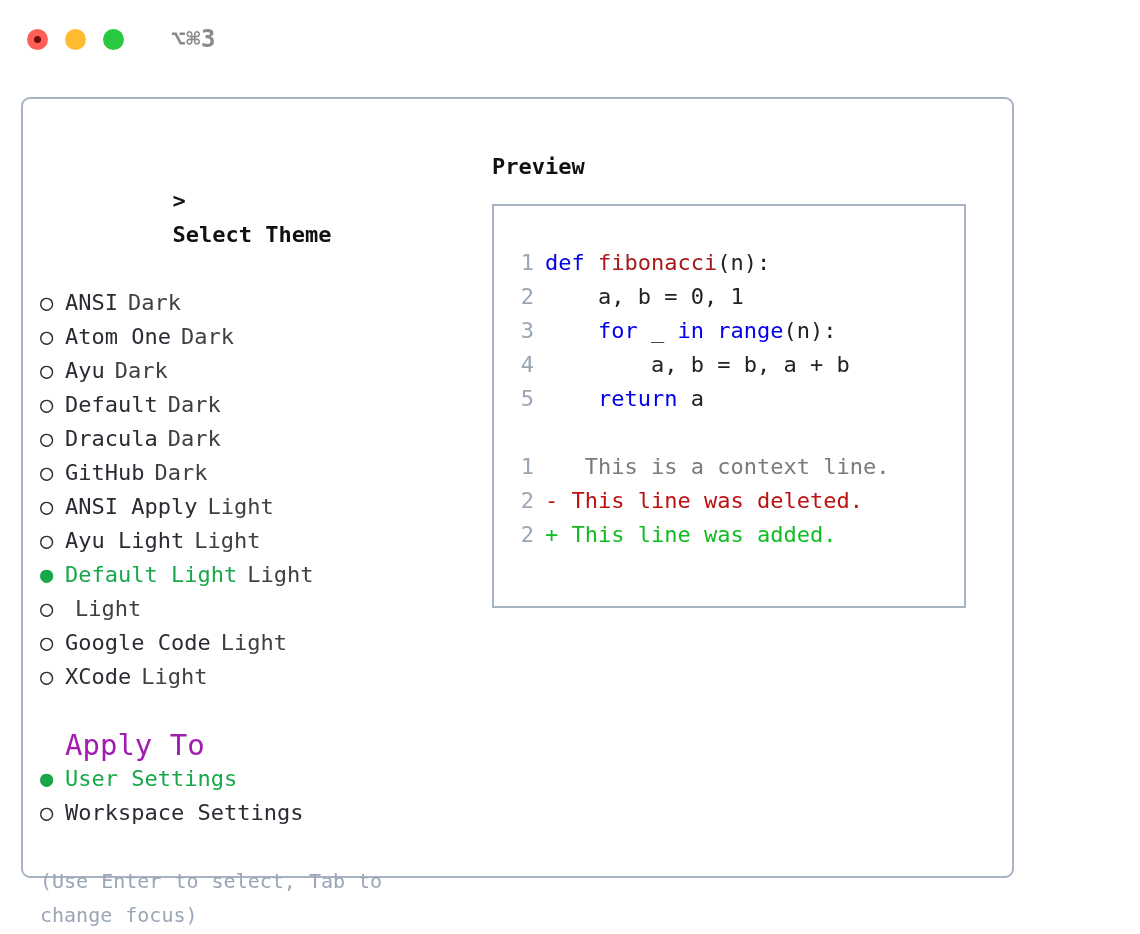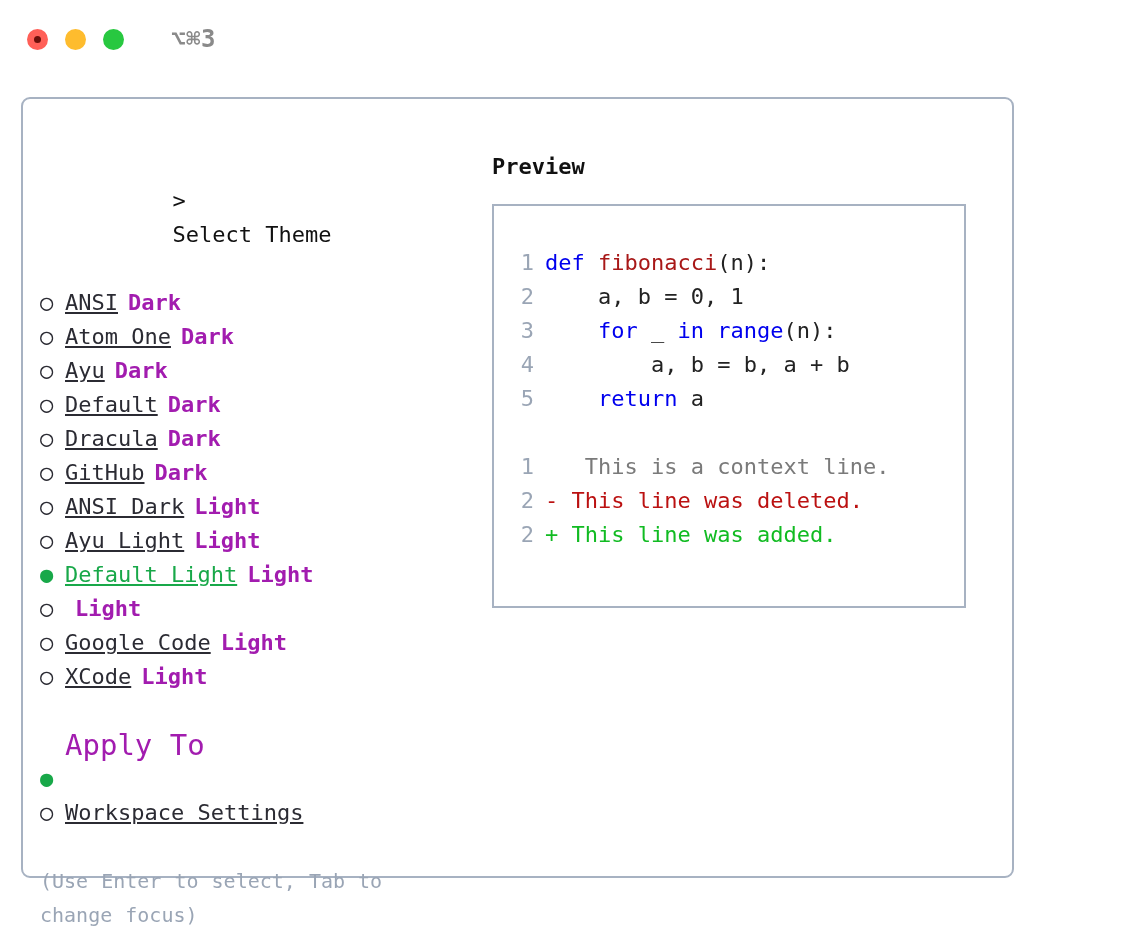--- a/index.html
+++ b/index.html
@@ -84,21 +84,21 @@
 
   
   .left-col {
     position: absolute;
     left: 17px;
     top: 51px;
     width: 440px;
   }
   .section-title {
     font-size: 22px;
-    font-weight: normal;
+    font-weight: bold;
     color: #111111;
     line-height: 34px;
     white-space: pre;
   }
   .theme-row {
     display: flex;
     align-items: baseline;
     font-size: 22px;
     line-height: 34px;
     white-space: pre;
@@ -107,25 +107,24 @@
   .bullet {
     display: inline-block;
     width: 25px;
     flex: none;
     color: #2b2b33;
   }
   .theme-row.selected .bullet,
   .theme-row.selected .theme-name {
     color: #18a849;
   }
-  .theme-name { color: #2b2b33; text-decoration: underline; }
+  .theme-name { color: #2b2b33; }
   .theme-tag {
-    color: #a21caf;
+    color: #404040;
     margin-left: 10px;
-    font-weight: bold;
   }
 
   .apply-block { margin-top: 34px; }
   .apply-title {
     font-size: 29px;
     line-height: 34px;
     color: #a21caf;
     white-space: pre;
     padding-left: 25px;
   }
@@ -209,32 +208,32 @@
           <span>Select Theme</span>
         </div>
 
         <div id="theme-list">
             <div class="theme-row"><span class="bullet">○</span><span class="theme-name">ANSI</span><span class="theme-tag">Dark</span></div>
             <div class="theme-row"><span class="bullet">○</span><span class="theme-name">Atom One</span><span class="theme-tag">Dark</span></div>
             <div class="theme-row"><span class="bullet">○</span><span class="theme-name">Ayu</span><span class="theme-tag">Dark</span></div>
             <div class="theme-row"><span class="bullet">○</span><span class="theme-name">Default</span><span class="theme-tag">Dark</span></div>
             <div class="theme-row"><span class="bullet">○</span><span class="theme-name">Dracula</span><span class="theme-tag">Dark</span></div>
             <div class="theme-row"><span class="bullet">○</span><span class="theme-name">GitHub</span><span class="theme-tag">Dark</span></div>
-            <div class="theme-row"><span class="bullet">○</span><span class="theme-name">ANSI Dark</span><span class="theme-tag">Light</span></div>
+            <div class="theme-row"><span class="bullet">○</span><span class="theme-name">ANSI Apply</span><span class="theme-tag">Light</span></div>
             <div class="theme-row"><span class="bullet">○</span><span class="theme-name">Ayu Light</span><span class="theme-tag">Light</span></div>
             <div class="theme-row selected"><span class="bullet">●</span><span class="theme-name">Default Light</span><span class="theme-tag">Light</span></div>
             <div class="theme-row"><span class="bullet">○</span><span class="theme-tag">Light</span></div>
             <div class="theme-row"><span class="bullet">○</span><span class="theme-name">Google Code</span><span class="theme-tag">Light</span></div>
             <div class="theme-row"><span class="bullet">○</span><span class="theme-name">XCode</span><span class="theme-tag">Light</span></div>
           </div>
 
         <div class="apply-block">
           <div class="apply-title">Apply To</div>
           <div id="apply-list">
-              <div class="theme-row selected"><span class="bullet">●</span></div>
+              <div class="theme-row selected"><span class="bullet">●</span><span class="theme-name">User Settings</span></div>
               <div class="theme-row"><span class="bullet">○</span><span class="theme-name">Workspace Settings</span></div>
             </div>
         </div>
 
         <div class="hint">(Use Enter to select, Tab to change focus)</div>
       </div>
 
       <div class="right-col">
         <div class="preview-label">Preview</div>
         <div class="preview-box">

